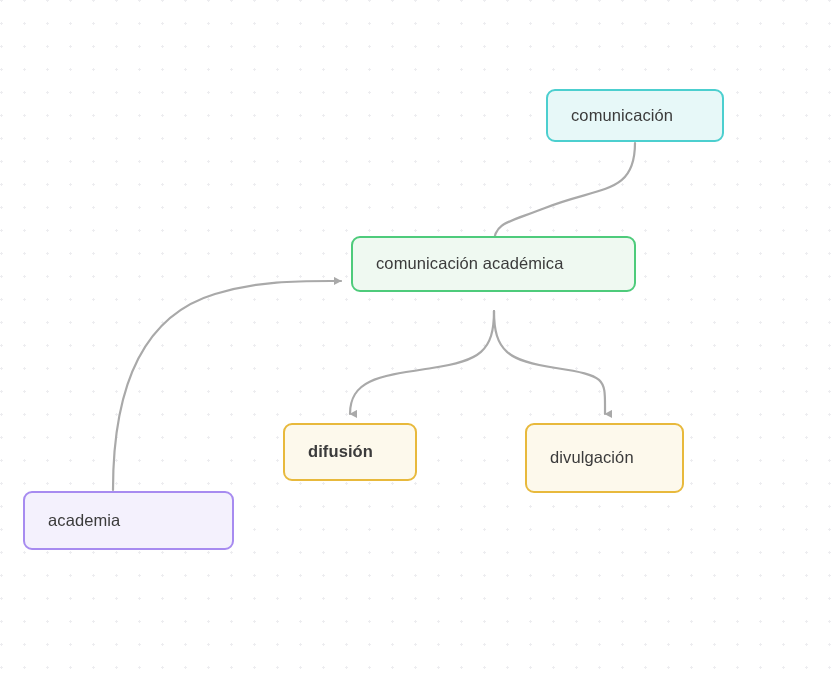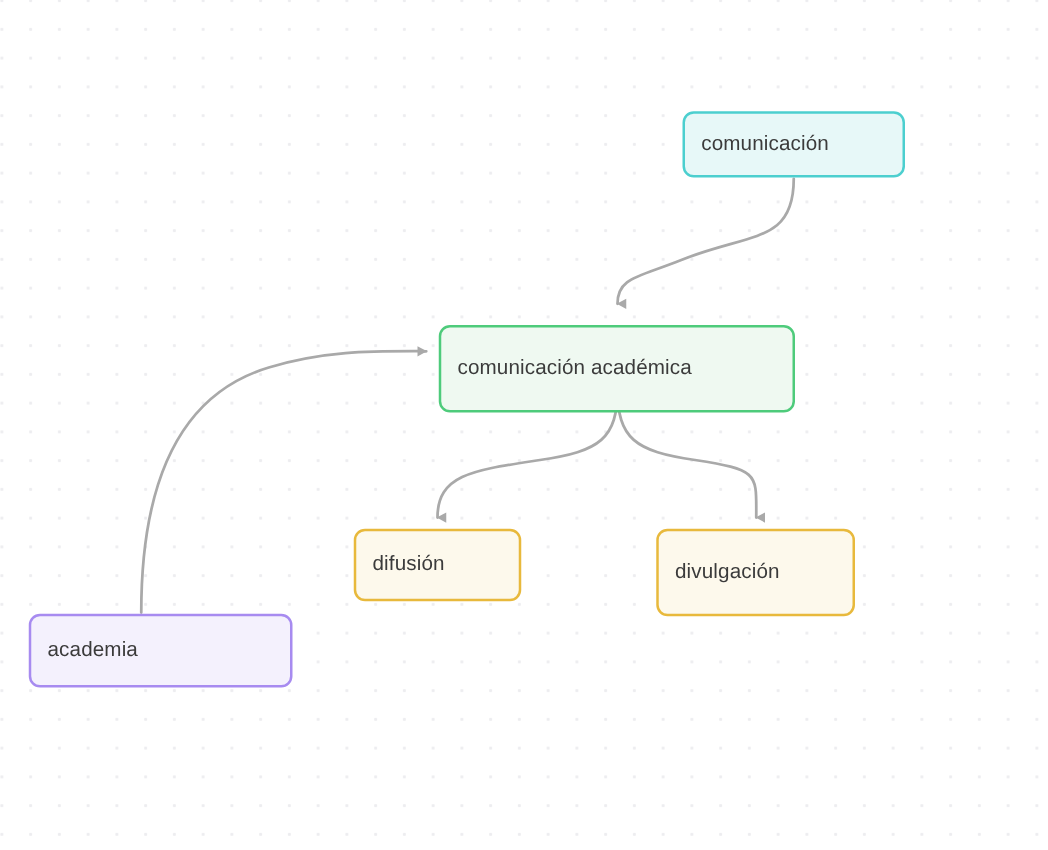--- a/index.html
+++ b/index.html
@@ -35,21 +35,21 @@
   }
 
   .node {
     position: absolute;
     box-sizing: border-box;
     display: flex;
     align-items: center;
     border-radius: 9px;
     border-style: solid;
     border-width: 2px;
-    padding: 0 13px;
+    padding: 0 23px;
     font-size: 16.5px;
     line-height: 1.2;
     color: #3b3b3b;
     letter-spacing: 0.1px;
     white-space: nowrap;
   }
 
   .node-label {
     display: block;
   }
@@ -58,34 +58,35 @@
     left: 546px;
     top: 89px;
     width: 178px;
     height: 53px;
     background: #e7f8f8;
     border-color: #4ccfcf;
   }
 
   .node-comunicacion-academica {
     left: 351px;
-    top: 260px;
+    top: 236px;
     width: 285px;
-    height: 70px;
+    height: 56px;
     background: #eff9f1;
     border-color: #4ecb7b;
   }
 
   .node-difusion {
     left: 283px;
     top: 423px;
     width: 134px;
     height: 58px;
     background: #fdf9ec;
     border-color: #e8b93c;
+    font-weight: bold;
   }
 
   .node-divulgacion {
     left: 525px;
     top: 423px;
     width: 159px;
     height: 70px;
     background: #fdf9ec;
     border-color: #e8b93c;
   }

